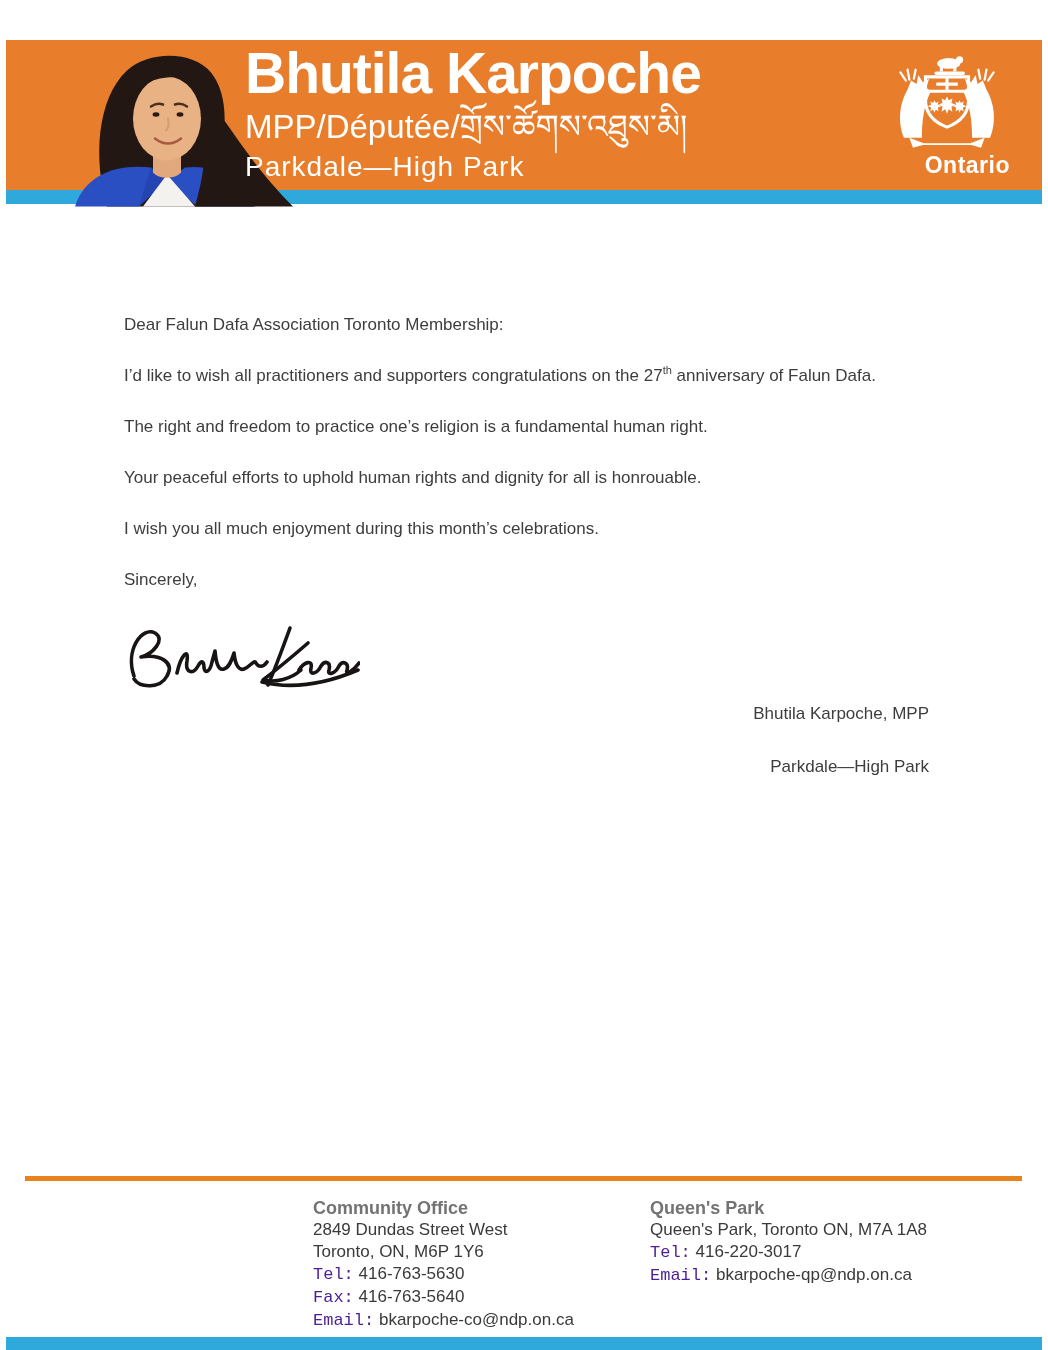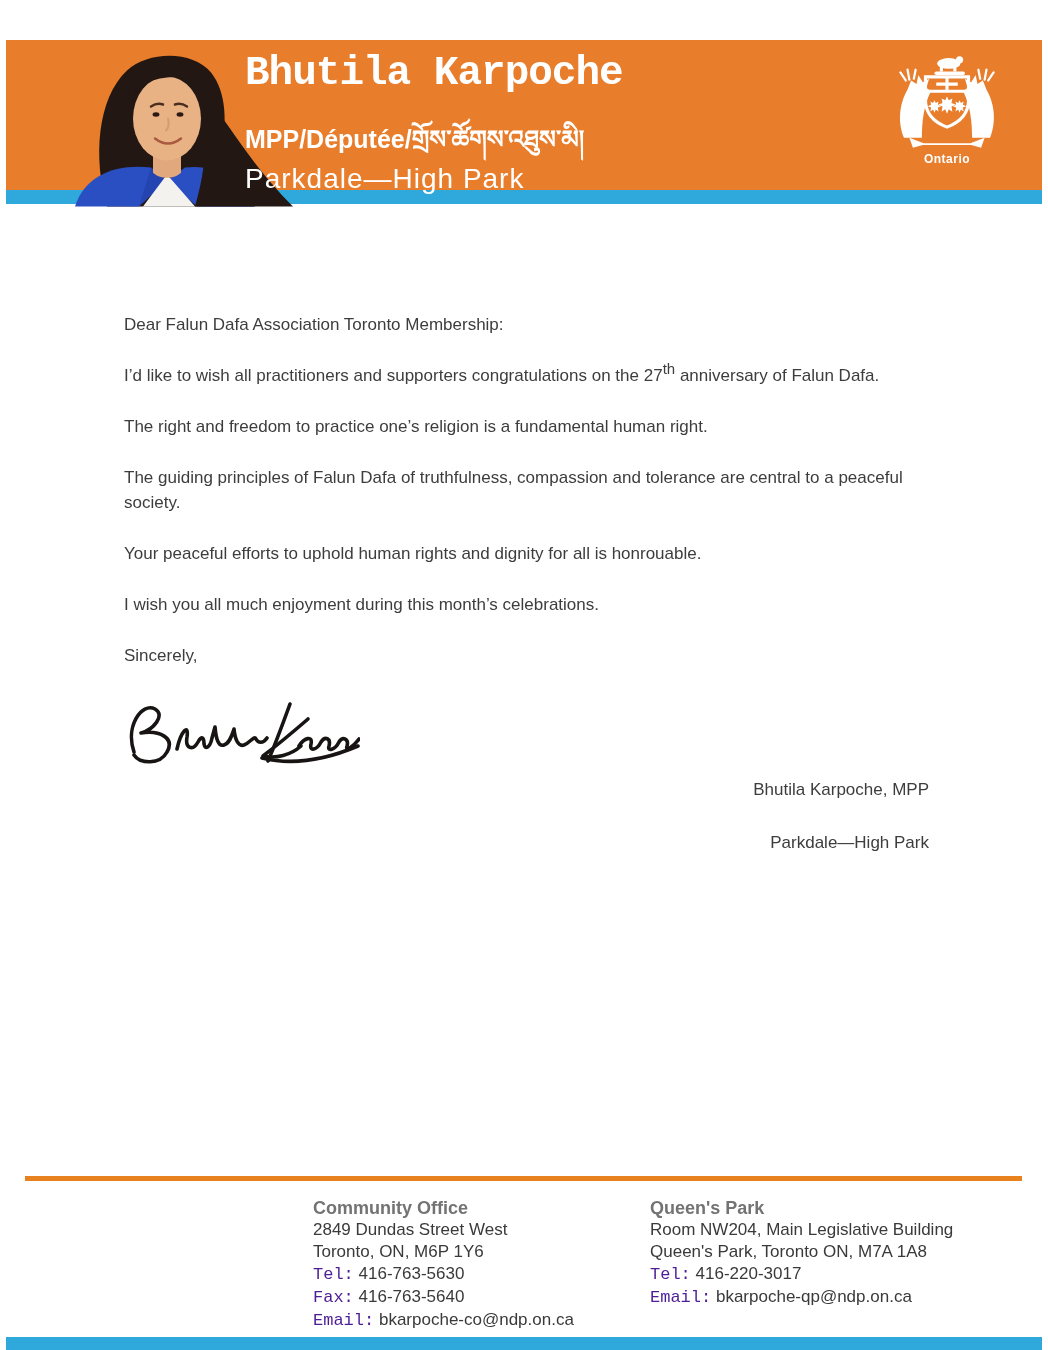--- a/index.html
+++ b/index.html
@@ -4,32 +4,32 @@
 <style>
   html,body{margin:0;padding:0;background:#fff;}
   #page{position:relative;width:1048px;height:1350px;background:#ffffff;overflow:hidden;
         font-family:"Liberation Sans", sans-serif;}
 
   
   .header-band{position:absolute;left:6px;right:6px;top:40px;height:150px;background:#E87D2B;}
   .header-stripe{position:absolute;left:6px;right:6px;top:190px;height:14px;background:#2FA8DC;}
   .photo-wrap{position:absolute;left:55px;top:40px;width:248px;height:167px;}
   .header-text{position:absolute;left:245px;top:44px;color:#fff;}
-  .header-name{font-size:41px;font-weight:700;letter-spacing:-1px;line-height:58px;white-space:nowrap;font-family:Liberation Mono, monospace;}
-  .header-title{font-size:25px;font-weight:700;line-height:34px;margin-top:20px;white-space:nowrap;}
+  .header-name{font-size:57px;font-weight:700;letter-spacing:-1px;line-height:58px;white-space:nowrap;}
+  .header-title{font-size:33px;font-weight:400;line-height:34px;margin-top:8px;white-space:nowrap;}
   .header-riding{font-size:28px;font-weight:400;letter-spacing:1px;line-height:30px;margin-top:8px;white-space:nowrap;}
   .logo-box{position:absolute;left:884px;top:50px;width:126px;height:126px;text-align:center;color:#fff;}
   .logo-box svg{display:block;margin:0 auto;}
-  .logo-label{font-size:12px;font-weight:700;margin-top:-2px;letter-spacing:.5px;}
+  .logo-label{font-size:23px;font-weight:700;margin-top:-2px;letter-spacing:.5px;text-align:right;}
 
   
   .letter{position:absolute;left:124px;top:312px;width:805px;color:#3D3D3D;
           font-size:17px;line-height:25px;}
   .letter p{margin:0 0 26px 0;}
-  .letter sup{font-size:15px;line-height:0;}
+  .letter sup{font-size:11px;line-height:0;}
   .sig-svg{display:block;margin:12px 0 4px -4px;}
   .sig-name,.sig-riding{line-height:27px;margin:0;text-align:right;}
 
   
   .footer-rule{position:absolute;left:25px;right:26px;top:1176px;height:5px;background:#E8821E;}
   .office{position:absolute;top:1197px;color:#3A3A3A;font-size:17px;line-height:22px;}
   .office-1{left:313px;}
   .office-2{left:650px;}
   .office-name{font-weight:700;font-size:18px;color:#737373;}
   .office .lbl{color:#4c1d95;font-family:Liberation Mono, monospace;}
@@ -102,21 +102,20 @@
 
       <path d="M28,98 l16,6 h52 l16,-6 -4,11 -11,-3 h-54 l-11,3 z" fill="#fff"></path>
     </svg>
     <div class="logo-label">Ontario</div>
   </div>
 
   <div class="letter">
     <p>Dear Falun Dafa Association Toronto Membership:</p>
     <p><span>I’d like to wish all practitioners and supporters congratulations on the 27</span><sup>th</sup><span> anniversary of Falun Dafa.</span></p>
     <p>The right and freedom to practice one’s religion is a fundamental human right.</p>
-    <p>The guiding principles of Falun Dafa of truthfulness, compassion and tolerance are central to a peaceful society.</p>
     <p>Your peaceful efforts to uphold human rights and dignity for all is honrouable.</p>
     <p>I wish you all much enjoyment during this month’s celebrations.</p>
     <p>Sincerely,</p>
 
     <svg class="sig-svg" width="240" height="78" viewBox="0 0 240 78">
       <g fill="none" stroke="#171413" stroke-width="3.6" stroke-linecap="round" stroke-linejoin="round">
         <path d="M14,58 C5,32 22,8 35,15 C46,21 33,36 21,39 C40,36 55,44 47,58 C40,71 20,70 14,61"></path>
         <path d="M57,55 C61,37 69,29 67,43 C65,55 73,57 78,48 C82,41 84,44 84,50 C85,56 90,54 92,44 L95,33 C96,44 98,53 104,51 C110,49 112,41 114,35 C115,45 118,53 124,51 C130,49 134,41 136,45 C138,49 143,50 147,44"></path>
         <path d="M170,10 C162,32 155,51 148,67"></path>
         <path d="M188,25 C173,38 160,49 143,62 C156,65 171,61 181,52"></path>
@@ -135,21 +134,20 @@
     <div class="office-name">Community Office</div>
     <div>2849 Dundas Street West</div>
     <div>Toronto, ON, M6P 1Y6</div>
     <div><span class="lbl">Tel:</span> <span>416-763-5630</span></div>
     <div><span class="lbl">Fax:</span> <span>416-763-5640</span></div>
     <div><span class="lbl">Email:</span> <span>bkarpoche-co@ndp.on.ca</span></div>
   </div>
 
   <div class="office office-2">
     <div class="office-name">Queen's Park</div>
-    <div>Room NW204, Main Legislative Building</div>
     <div>Queen's Park, Toronto ON, M7A 1A8</div>
     <div><span class="lbl">Tel:</span> <span>416-220-3017</span></div>
     <div><span class="lbl">Email:</span> <span>bkarpoche-qp@ndp.on.ca</span></div>
   </div>
 
   <div class="footer-stripe"></div>
 
 </div>
 
 </body></html>

